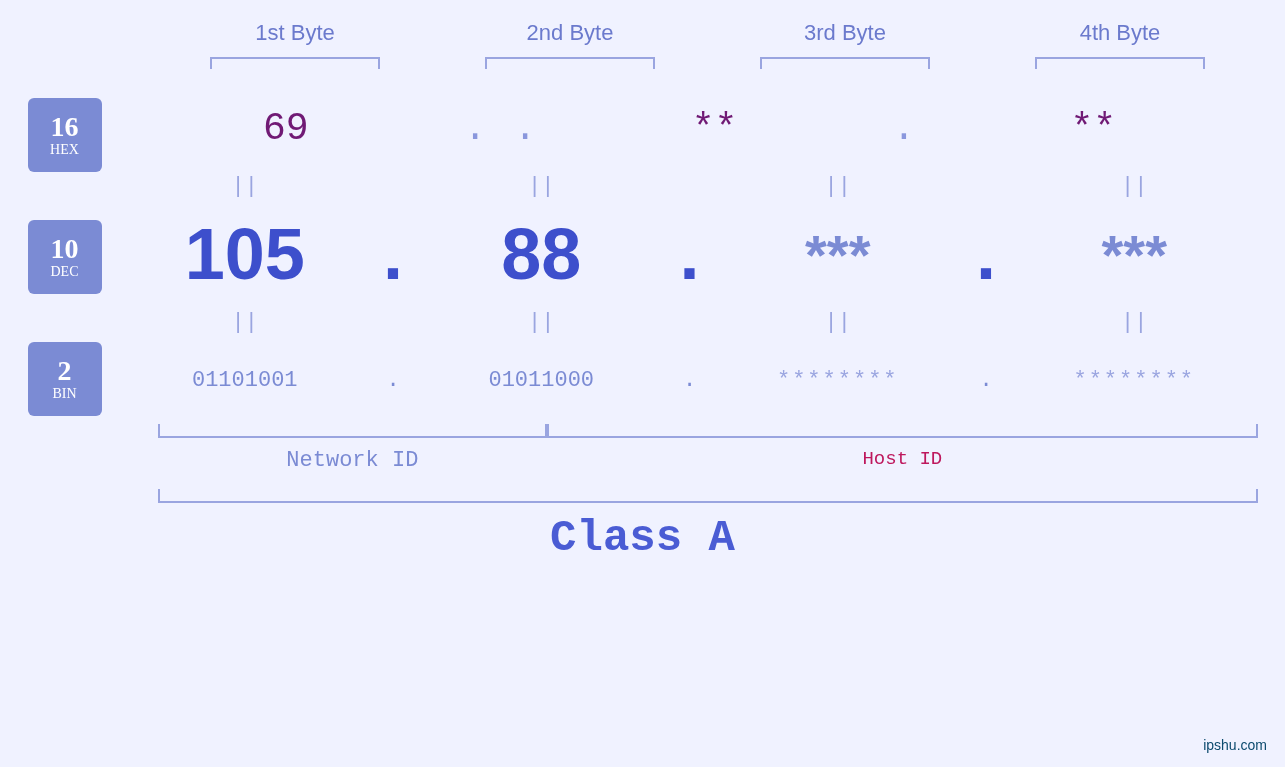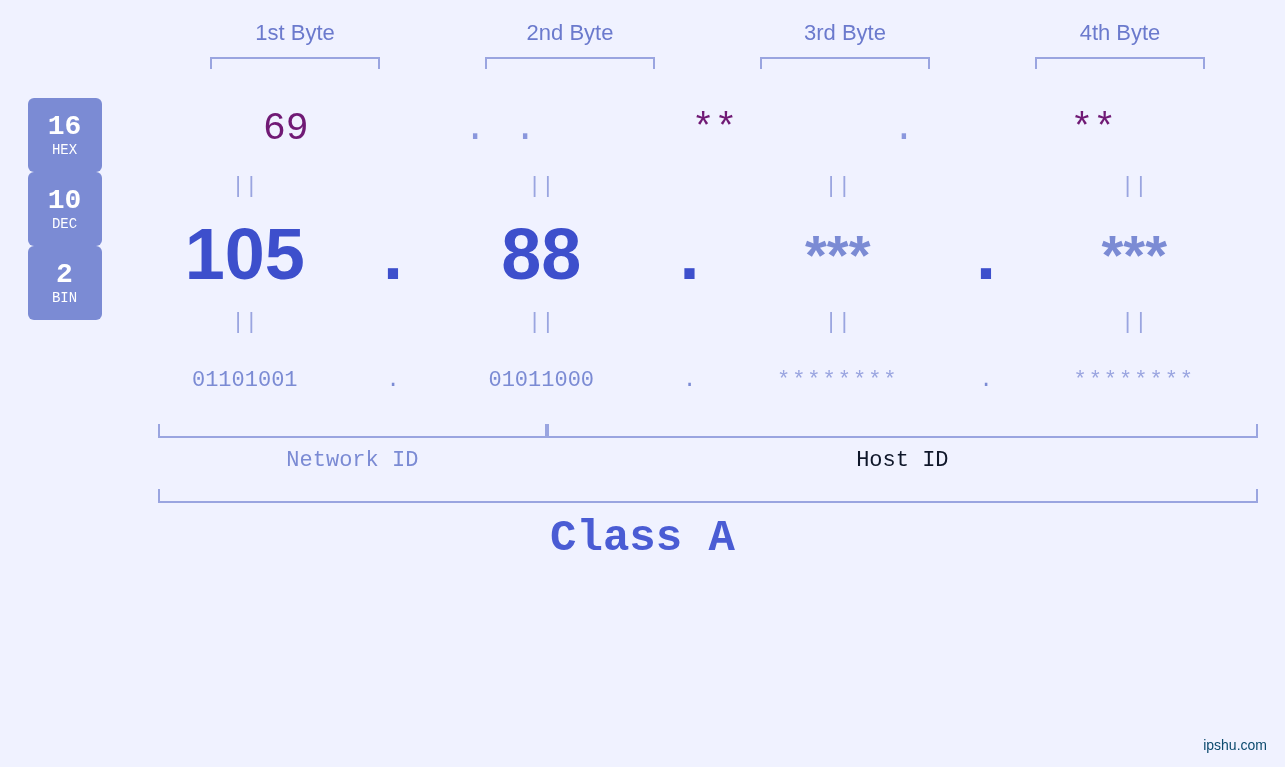--- a/index.html
+++ b/index.html
@@ -67,22 +67,24 @@
     
     .content-area {
       display: flex;
       width: 1230px;
       align-items: flex-start;
     }
 
     .badge-column {
       display: flex;
       flex-direction: column;
+      gap: 48px;
       margin-right: 20px;
       padding-top: 10px;
+      font-family: Liberation Serif, serif;
     }
 
     .badge {
       width: 74px;
       height: 74px;
       background: #7b8bd4;
       border-radius: 6px;
       display: flex;
       flex-direction: column;
       align-items: center;
@@ -245,22 +247,22 @@
       width: 395px;
       text-align: center;
       color: #7b8bd4;
       font-size: 22px;
       font-family: 'Courier New', Courier, monospace;
     }
 
     .host-id-label {
       width: 720px;
       text-align: center;
-      color: #0f172a;
-      font-size: 22px;
+      color: #be185d;
+      font-size: 19px;
       font-family: 'Courier New', Courier, monospace;
     }
 
     
     .outer-bracket-row {
       width: 1100px;
       margin-left: 130px;
       margin-top: 16px;
       height: 14px;
     }

